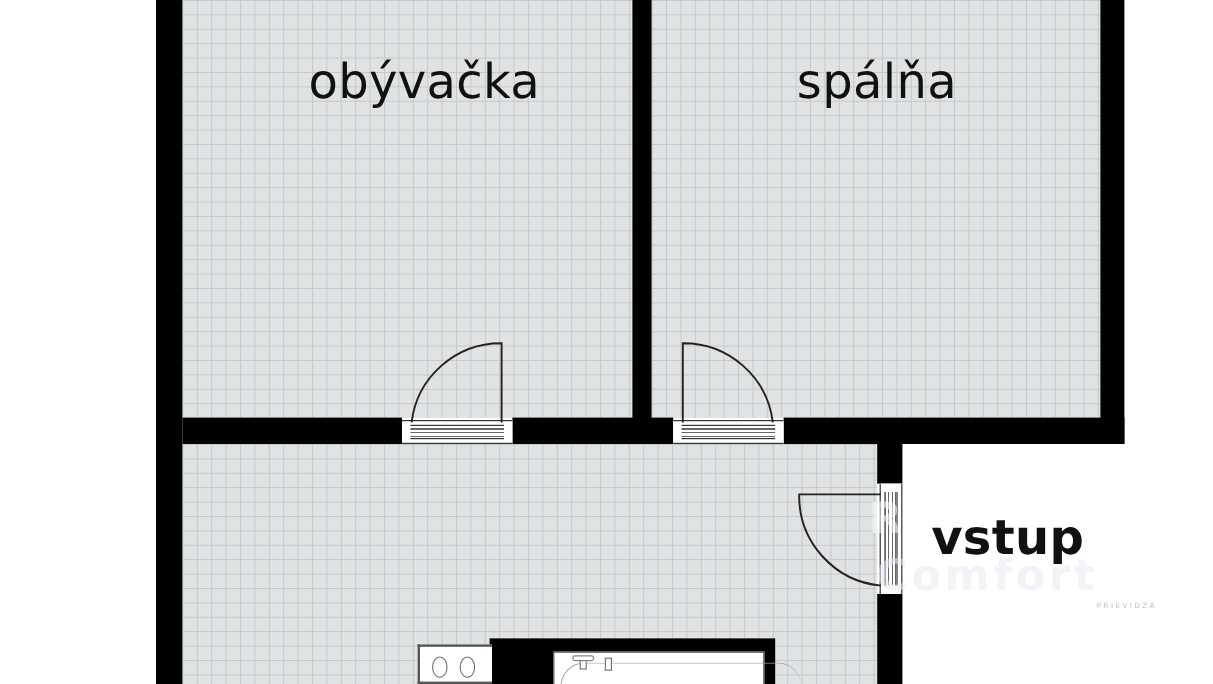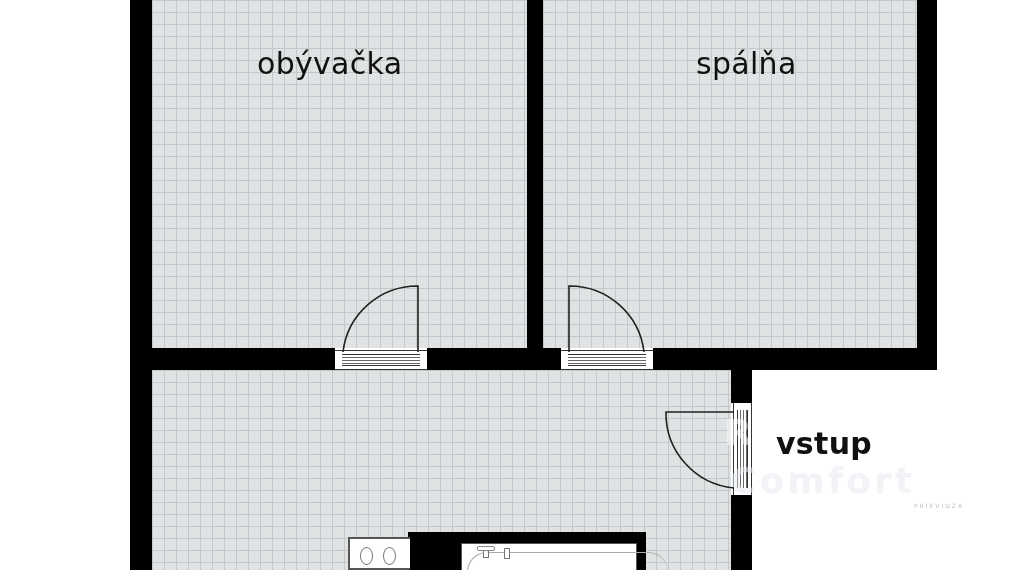--- a/index.html
+++ b/index.html
@@ -11,21 +11,21 @@
     .abs { position: absolute; }
     .floor {
       background-color: #dfe3e4;
       background-image:
         linear-gradient(#c4c8ca 1px, transparent 1px),
         linear-gradient(90deg, #c4c8ca 1px, transparent 1px);
       background-size: 12px 12px;
     }
     .wall { background: #000; }
     .room-label {
-      position: absolute; color: #111; font-size: 30px;
+      position: absolute; color: #111; font-size: 40px;
       white-space: nowrap; letter-spacing: 0.3px;
     }
     .door-sill {
       position: absolute; background: #fff;
       border-top: 1px solid #333; border-bottom: 1px solid #333;
     }
     .door-sill::before {
       content: ""; position: absolute; left: 7px; right: 7px; top: 3px; bottom: 3px;
       border-top: 1px solid #333; border-bottom: 1px solid #333;
       background: repeating-linear-gradient(#fff 0 2px, #666 2px 3px);
@@ -90,19 +90,19 @@
   <span style="position:absolute; left:33px; top:8px; width:11px; height:16px; border:1.5px solid #777; border-radius:50%;"></span>
 </div>
 <div class="abs" style="left:461px; top:543px; width:176px; height:27px; background:#fff; border:1px solid #555; border-bottom:none; box-sizing:border-box;">
   <span style="position:absolute; left:5px; top:8px; width:200px; height:40px; border:1.5px solid #aaa; border-radius:20px; border-right:none;"></span>
   <span style="position:absolute; left:21px; top:3px; width:4px; height:9px; border:1px solid #777; background:#fff;"></span>
   <span style="position:absolute; left:15px; top:2px; width:16px; height:3px; border:1px solid #888; border-radius:2px; background:#fff;"></span>
   <span style="position:absolute; left:42px; top:4px; width:4px; height:9px; border:1px solid #777; background:#fff;"></span>
 </div>
 
 <div class="room-label" style="left:257px; top:46px;">obývačka</div>
-<div class="room-label" style="left:664px; top:46px;margin-left:32px;">spálňa</div>
+<div class="room-label" style="left:664px; top:46px;">spálňa</div>
 
 <div class="watermark" style="left:688px; top:412px; font-size:36px; letter-spacing:2px;margin-left:36px;">Reality</div>
 <div class="watermark-light" style="left:730px; top:460px; font-size:36px; letter-spacing:3px;">Comfort</div>
 <div class="watermark-light" style="left:914px; top:502px; font-size:6px; letter-spacing:2px; color:rgba(170,176,186,0.8); font-weight:normal;">PRIEVIDZA</div>
 
 <div class="room-label" style="left:776px; top:426px;font-weight:bold;">vstup</div>
 
 </body></html>

